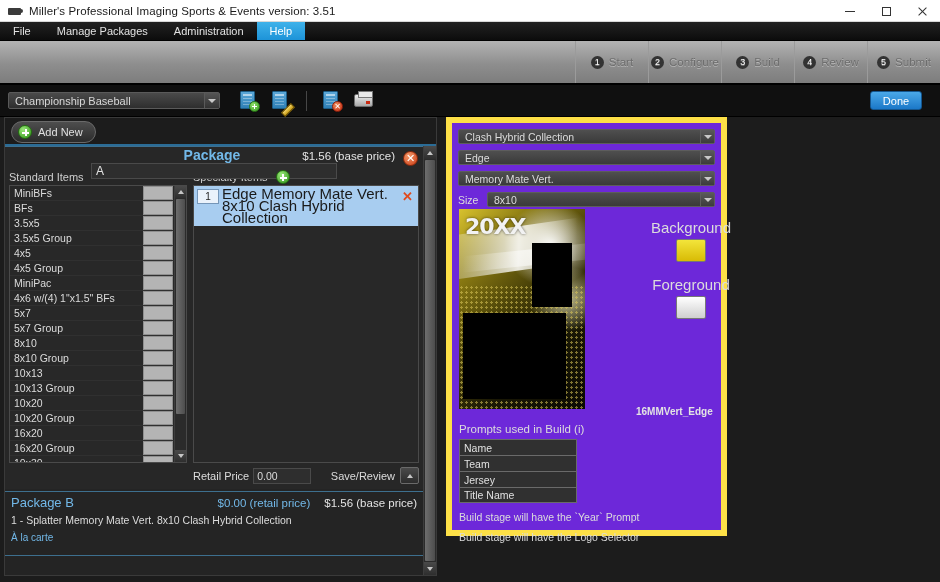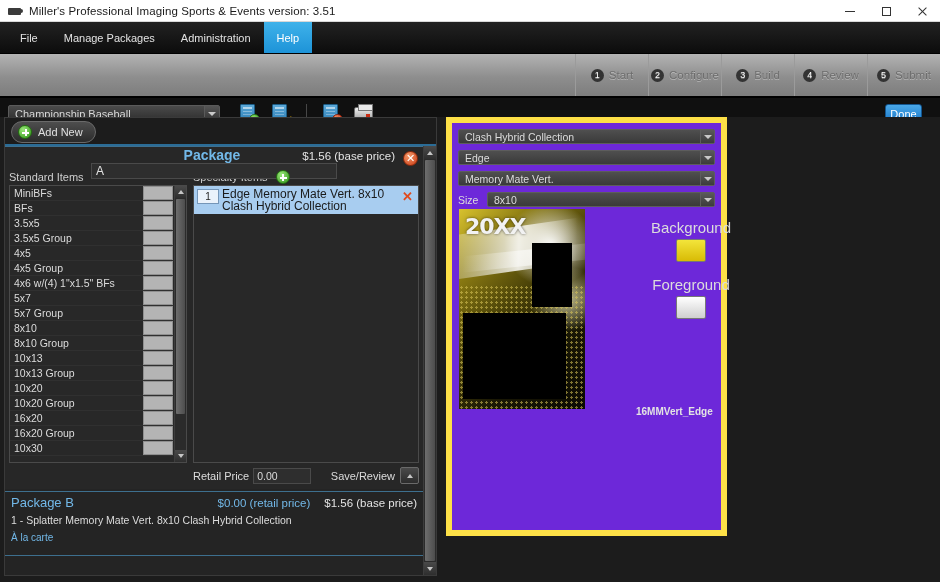--- a/index.html
+++ b/index.html
@@ -39,22 +39,22 @@
   .glyph-max { width: 9px; height: 9px; border: 1px solid #333; }
   .glyph-close { position: relative; width: 10px; height: 10px; }
   .glyph-close:before, .glyph-close:after {
     content: ""; position: absolute; left: 0; top: 4.5px; width: 11px; height: 1px; background: #333;
   }
   .glyph-close:before { transform: rotate(45deg); }
   .glyph-close:after  { transform: rotate(-45deg); }
 
   
   .menubar {
-    height: 32px; background: linear-gradient(#222, #0c0c0c);
-    display: flex; align-items: stretch; border-bottom: 1px solid #000; padding-left: 7px;
+    height: 19px; background: linear-gradient(#222, #0c0c0c);
+    display: flex; align-items: stretch; border-bottom: 1px solid #000;
   }
   .menu-item {
     padding: 0 13px; display: flex; align-items: center;
     font-size: 11px; color: #e2e2e2;
   }
   .menu-item.active { background: linear-gradient(#3fb2ea, #1d93d8); color: #fff; }
 
   
   .stepbar {
     height: 44px; background: linear-gradient(#b3b3b3, #8e8e8e 55%, #7d7d7d);
@@ -145,21 +145,21 @@
     background: #e9e9e9; border: 1px solid #777;
   }
   .printer:after {
     content: ""; position: absolute; right: 2px; bottom: 2px; width: 4px; height: 3px;
     background: #c92b12;
   }
   .divider-v { width: 1px; height: 20px; background: #474747; margin: 0 4px; }
 
   .done-btn {
     position: absolute; right: 18px; top: 6px;
-    width: 37px; height: 19px; border-radius: 3px;
+    width: 52px; height: 19px; border-radius: 3px;
     background: linear-gradient(#4aa8e8, #1b78c8);
     border: 1px solid #14568f;
     color: #fff; font-size: 11px; display: flex; align-items: center; justify-content: center;
   }
 
   
   .body {
     position: absolute; left: 0; top: 117px; right: 0; bottom: 0;
     background: #1c1c1c;
   }
@@ -239,21 +239,21 @@
   }
   .spec-row {
     display: flex; background: #a8cdf0; position: relative; padding: 2px 0;
     align-items: flex-start; min-height: 26px;
   }
   .spec-qty {
     width: 22px; height: 15px; margin: 1px 3px 0 3px; background: #eaf2fb;
     border: 1px solid #7596b8; font-size: 10px; color: #222;
     display: flex; align-items: center; justify-content: center; flex: none;
   }
-  .spec-txt { font-size: 12px; color: #1a1a1a; line-height: 12px; padding-right: 22px; }
+  .spec-txt { font-size: 15px; color: #1a1a1a; line-height: 12px; padding-right: 22px; }
   .spec-x {
     position: absolute; right: 5px; top: 6px; color: #e04a1e; font-size: 13px; font-weight: bold;
     line-height: 10px;
   }
 
   .retail-row {
     position: absolute; left: 188px; right: 4px; bottom: 4px; height: 19px;
     display: flex; align-items: center;
   }
   .retail-lbl { font-size: 11px; color: #dcdcdc; margin-right: 4px; }
@@ -493,20 +493,24 @@
                 <div class="std-row">
                   <span class="nm">3.5x5 Group</span>
                   <div class="qty"></div>
                 </div>
                 <div class="std-row">
                   <span class="nm">4x5</span>
                   <div class="qty"></div>
                 </div>
                 <div class="std-row">
                   <span class="nm">4x5 Group</span>
+                  <div class="qty"></div>
+                </div>
+                <div class="std-row">
+                  <span class="nm">MiniPac</span>
                   <div class="qty"></div>
                 </div>
                 <div class="std-row">
                   <span class="nm">4x6 w/(4) 1"x1.5" BFs</span>
                   <div class="qty"></div>
                 </div>
                 <div class="std-row">
                   <span class="nm">5x7</span>
                   <div class="qty"></div>
                 </div>
@@ -651,14 +655,25 @@
       <div class="swatch-col">
         <div class="sw-label">Background</div>
         <div class="sw-box sw-bg"></div>
         <div class="sw-label">Foreground</div>
         <div class="sw-box sw-fg"></div>
       </div>
 
       <div class="tpl-name">16MMVert_Edge</div>
     </div>
 
+    <div class="prompts">
+      <div class="prompts-title">Prompts used in Build (i)</div>
+      <div id="prompt-rows">
+          <div class="prompt-row">Name</div>
+          <div class="prompt-row">Team</div>
+          <div class="prompt-row">Jersey</div>
+          <div class="prompt-row">Title Name</div>
+        </div>
+      <div class="note">Build stage will have the `Year` Prompt</div>
+      <div class="note">Build stage will have the Logo Selector</div>
+    </div>
   </div>
 </div>
 
 </body></html>

